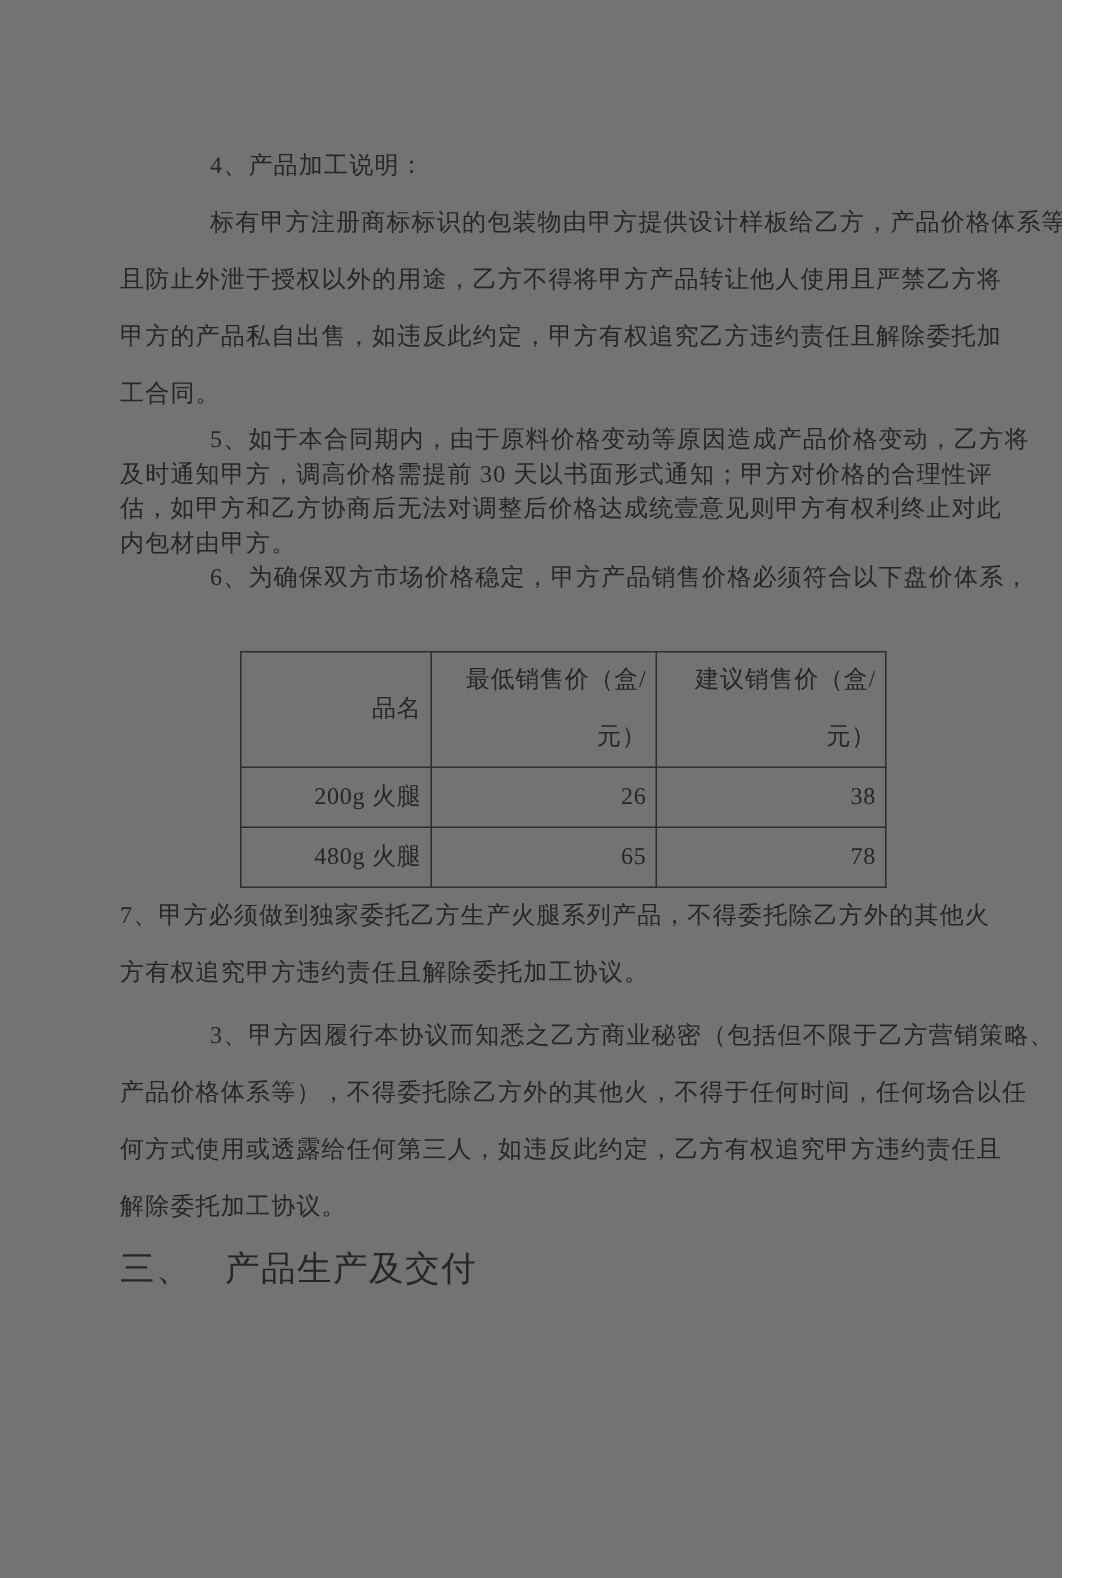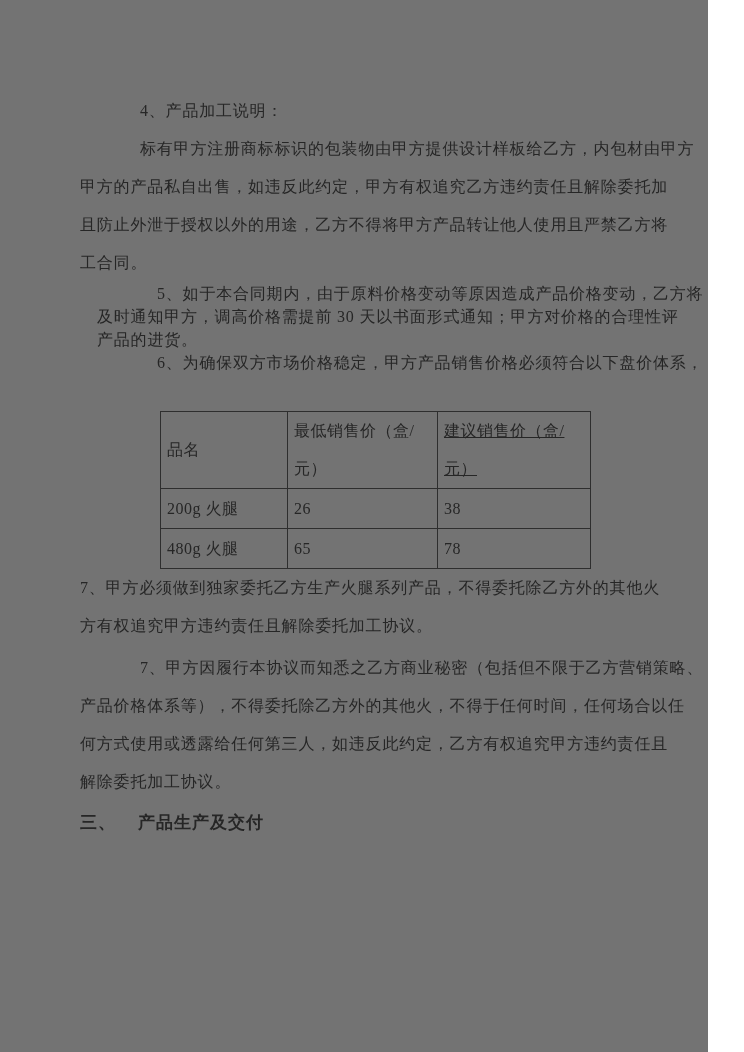--- a/index.html
+++ b/index.html
@@ -22,72 +22,73 @@
     top: 92px;
     width: 588px;
     font-size: 16px;
     letter-spacing: 0.8px;
     line-height: 38px;
   }
   .line {
     white-space: nowrap;
   }
   .l-wide { line-height: 38px; }
-  .l-tight { line-height: 23px; margin-left: 17px; }
+  .l-tight { line-height: 23px; }
   .indent { text-indent: 60px; }
   .price-table {
     border-collapse: collapse;
     margin-left: 80px;
     margin-top: 37px;
     table-layout: fixed;
   }
   .price-table td, .price-table th {
     border: 1.5px solid #2e2e2e;
     height: 40px;
-    text-align: left;
+    text-align: right;
     vertical-align: middle;
     font-weight: normal;
     font-size: 16px;
     letter-spacing: 0.5px;
     padding: 0 6px;
     box-sizing: border-box;
   }
   .col-name { width: 127px; }
   .col-min { width: 150px; }
-  .col-sug { width: 153px; text-decoration: underline; }
+  .col-sug { width: 153px; }
   .chapter-heading {
-    font-weight: bold;
-    font-size: 17px;
+    font-weight: normal;
+    font-size: 23px;
     line-height: 32px;
     margin-top: 6px;
     letter-spacing: 1px;
   }
   .chapter-title {
     margin-left: 22px;
   }
   .sec8 { margin-top: 4px; }
 </style>
 </head>
 <body>
 
 <div class="page">
   <div class="content">
 
     <div class="section">
       <div class="line l-wide indent">4、产品加工说明：</div>
-      <div class="line l-wide indent">标有甲方注册商标标识的包装物由甲方提供设计样板给乙方，内包材由甲方</div>
+      <div class="line l-wide indent">标有甲方注册商标标识的包装物由甲方提供设计样板给乙方，产品价格体系等</div>
+      <div class="line l-wide">且防止外泄于授权以外的用途，乙方不得将甲方产品转让他人使用且严禁乙方将</div>
       <div class="line l-wide">甲方的产品私自出售，如违反此约定，甲方有权追究乙方违约责任且解除委托加</div>
-      <div class="line l-wide">且防止外泄于授权以外的用途，乙方不得将甲方产品转让他人使用且严禁乙方将</div>
       <div class="line l-wide">工合同。</div>
     </div>
 
     <div class="section">
       <div class="line l-tight indent">5、如于本合同期内，由于原料价格变动等原因造成产品价格变动，乙方将</div>
       <div class="line l-tight">及时通知甲方，调高价格需提前 30 天以书面形式通知；甲方对价格的合理性评</div>
-      <div class="line l-tight">产品的进货。</div>
+      <div class="line l-tight">估，如甲方和乙方协商后无法对调整后价格达成统壹意见则甲方有权利终止对此</div>
+      <div class="line l-tight">内包材由甲方。</div>
     </div>
 
     <div class="section">
       <div class="line l-tight indent">6、为确保双方市场价格稳定，甲方产品销售价格必须符合以下盘价体系，</div>
     </div>
 
     <table class="price-table">
       <tbody>
           <tr>
         <th class="col-name">品名</th>
@@ -106,21 +107,21 @@
       </tr>
     </tbody>
       </table>
 
     <div class="section">
       <div class="line l-wide">7、甲方必须做到独家委托乙方生产火腿系列产品，不得委托除乙方外的其他火</div>
       <div class="line l-wide">方有权追究甲方违约责任且解除委托加工协议。</div>
     </div>
 
     <div class="section sec8">
-      <div class="line l-wide indent">7、甲方因履行本协议而知悉之乙方商业秘密（包括但不限于乙方营销策略、</div>
+      <div class="line l-wide indent">3、甲方因履行本协议而知悉之乙方商业秘密（包括但不限于乙方营销策略、</div>
       <div class="line l-wide">产品价格体系等），不得委托除乙方外的其他火，不得于任何时间，任何场合以任</div>
       <div class="line l-wide">何方式使用或透露给任何第三人，如违反此约定，乙方有权追究甲方违约责任且</div>
       <div class="line l-wide">解除委托加工协议。</div>
     </div>
 
     <div class="chapter-heading">
       <span>三、</span><span class="chapter-title">产品生产及交付</span>
     </div>
 
   </div>

